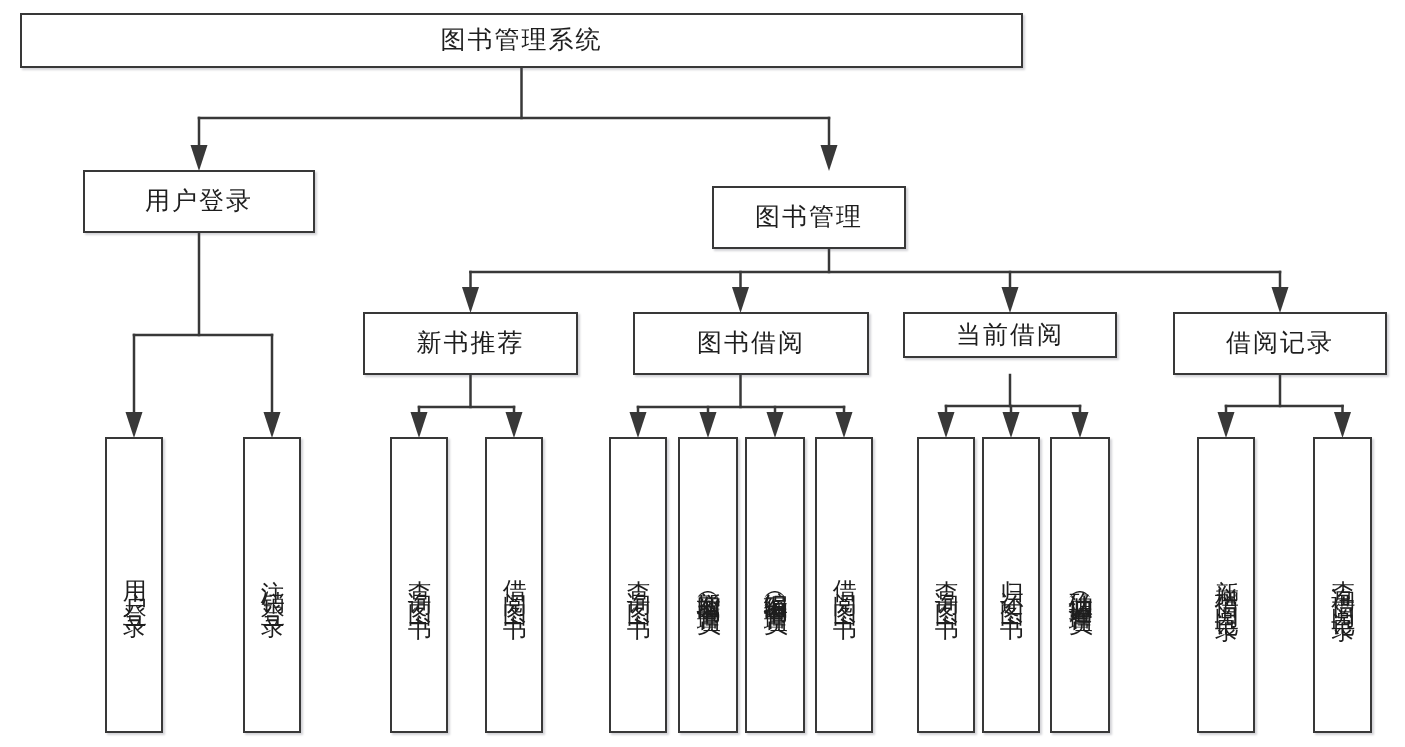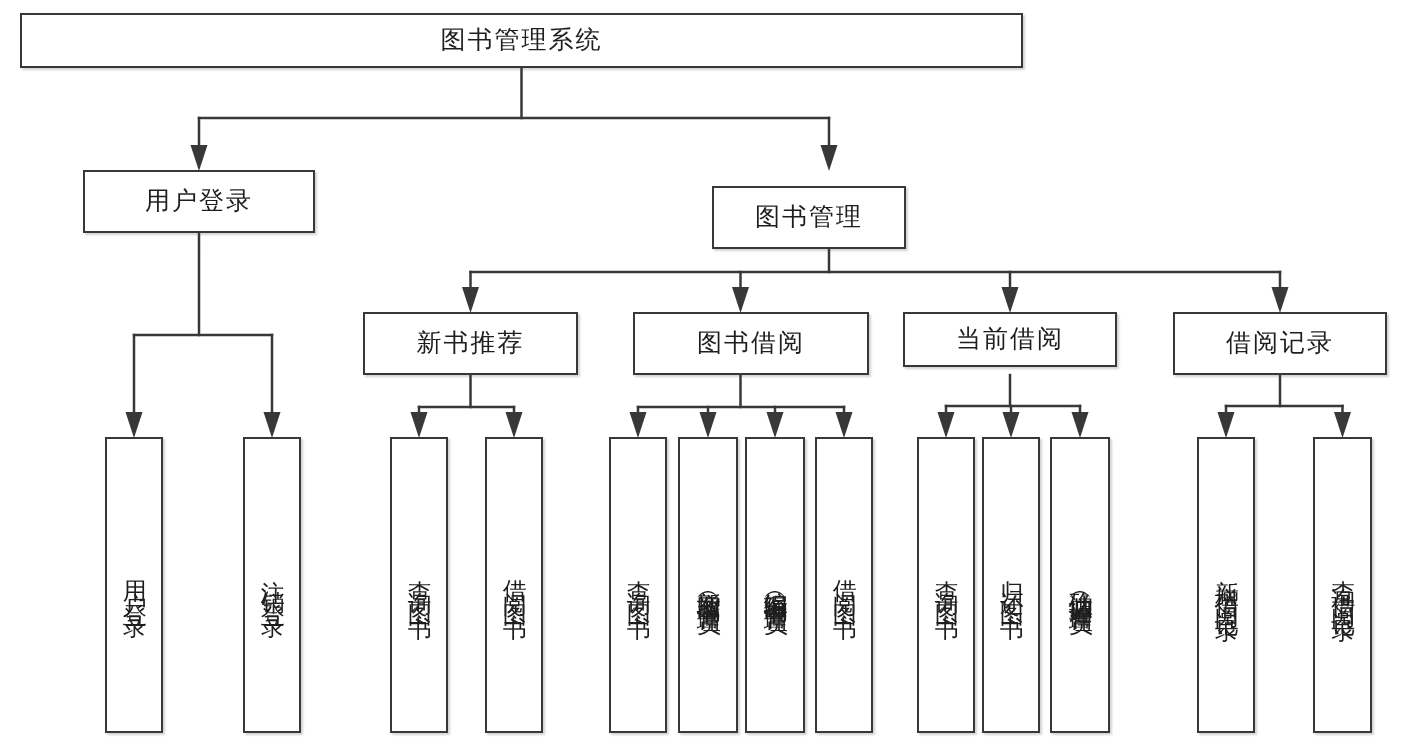--- a/index.html
+++ b/index.html
@@ -132,21 +132,21 @@
     </div>
     <div class="node" style="left: 712px; top: 170px; width: 194px; height: 63px; margin-top: 16px;">
       <span class="label">图书管理</span>
     </div>
     <div class="node" style="left: 363px; top: 312px; width: 215px; height: 63px;">
       <span class="label">新书推荐</span>
     </div>
     <div class="node" style="left: 633px; top: 312px; width: 236px; height: 63px;">
       <span class="label">图书借阅</span>
     </div>
-    <div class="node" style="left: 903px; top: 312px; width: 214px; height: 55px;">
+    <div class="node" style="left: 903px; top: 312px; width: 214px; height: 46px;">
       <span class="label">当前借阅</span>
     </div>
     <div class="node" style="left: 1173px; top: 312px; width: 214px; height: 63px;">
       <span class="label">借阅记录</span>
     </div>
     <div class="node vertical" style="left: 105px; top: 437px; width: 58px; height: 296px;">
       <span class="label" style="letter-spacing: 12px;">用户登录</span>
     </div>
     <div class="node vertical" style="left: 243px; top: 437px; width: 58px; height: 296px;">
       <span class="label" style="letter-spacing: 12px;">注销登录</span>

